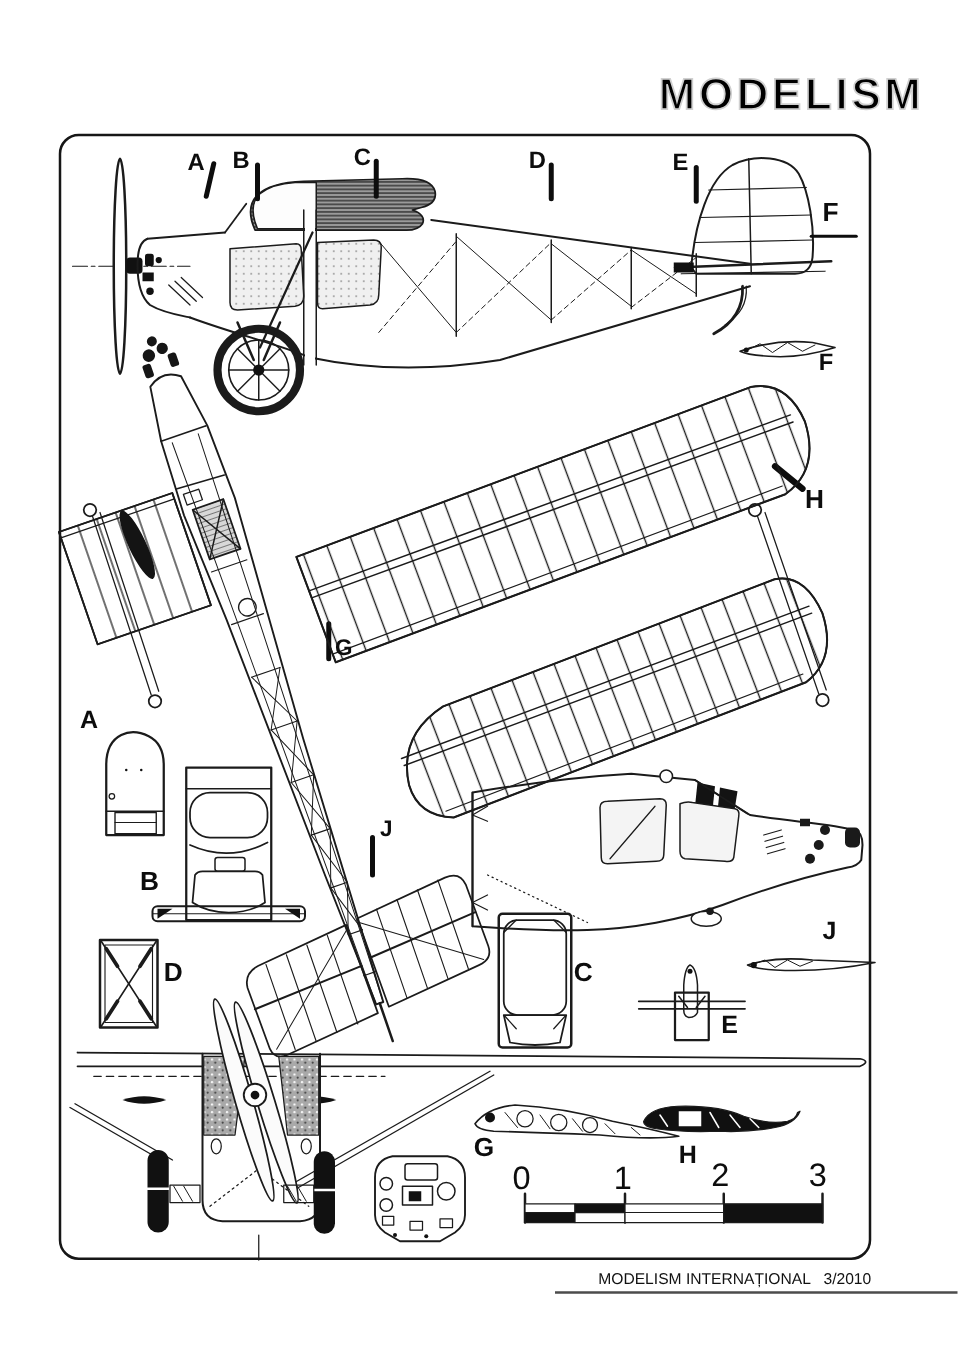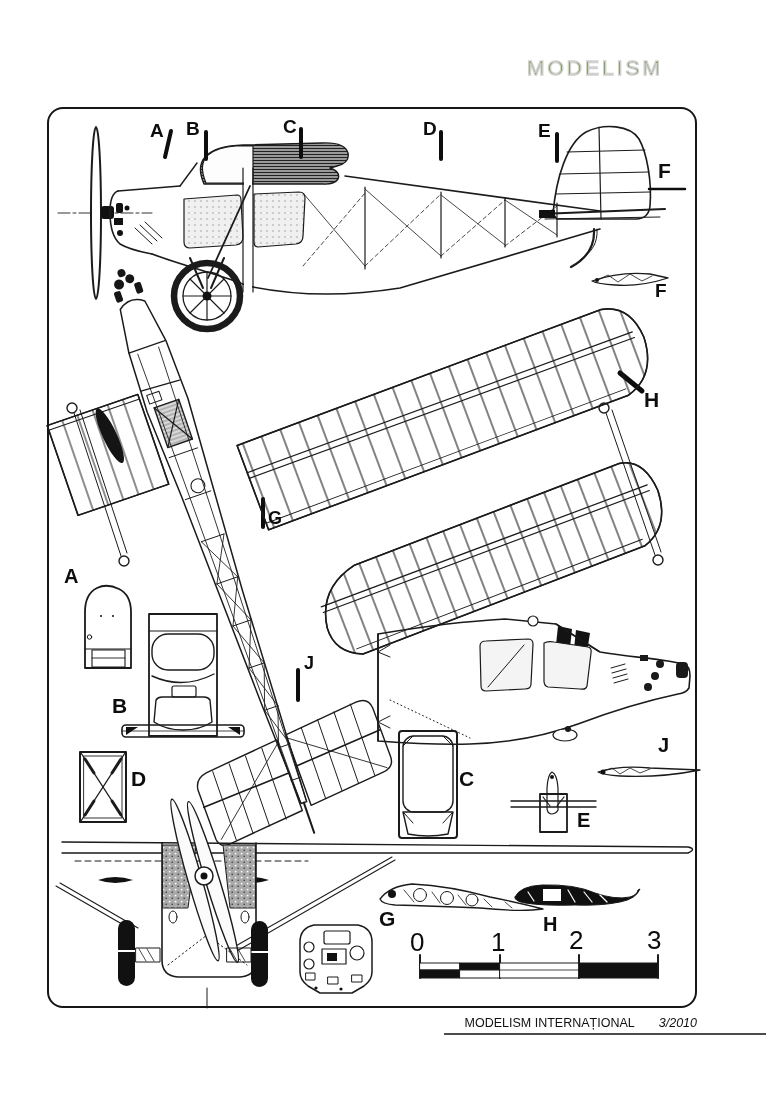--- a/index.html
+++ b/index.html
@@ -1,28 +1,28 @@
 <!DOCTYPE html>
 <html><head>
 <meta charset="utf-8">
 <style>
   html,body{margin:0;padding:0;background:#ffffff;}
   .page{position:relative;width:768px;height:1097px;background:#ffffff;overflow:hidden;
         font-family:"Liberation Sans",sans-serif;color:#111;}
   .frame{position:absolute;left:47px;top:107px;width:646px;height:897px;
          border:2.5px solid #161616;border-radius:16px;background:#fff;}
-  .watermark{position:absolute;left:527px;top:56px;font-size:21px;font-weight:normal;
-             letter-spacing:3px;color:#4d7c0f;-webkit-text-stroke:1.4px #d0d0d0;}
+  .watermark{position:absolute;left:527px;top:56px;font-size:35px;font-weight:bold;
+             letter-spacing:3px;color:#000000;-webkit-text-stroke:1.4px #d0d0d0;}
   svg.plan{position:absolute;left:0;top:0;}
   .lbl{position:absolute;font-weight:bold;font-size:19px;line-height:1;color:#0d0d0d;}.sz18{font-size:18px}.sz20{font-size:20px}.sz21{font-size:21px}
   .num{position:absolute;font-size:26px;font-weight:400;line-height:1;color:#0d0d0d;}
   .footer-text{position:absolute;left:447px;top:1016px;width:250px;text-align:right;
                font-size:12.5px;white-space:nowrap;}
   .footer-text .t{font-weight:normal;}
-  .footer-text .i{font-weight:normal;margin-left:21px;font-style:italic;}
+  .footer-text .i{font-weight:normal;margin-left:7px;}
   .footer-rule{position:absolute;left:444px;top:1033px;width:322px;height:2px;background:#4c4c4c;}
 </style>
 </head>
 <body>
 
 <div class="page">
 
   <div class="watermark">MODELISM</div>
   <div class="frame"></div>
 

